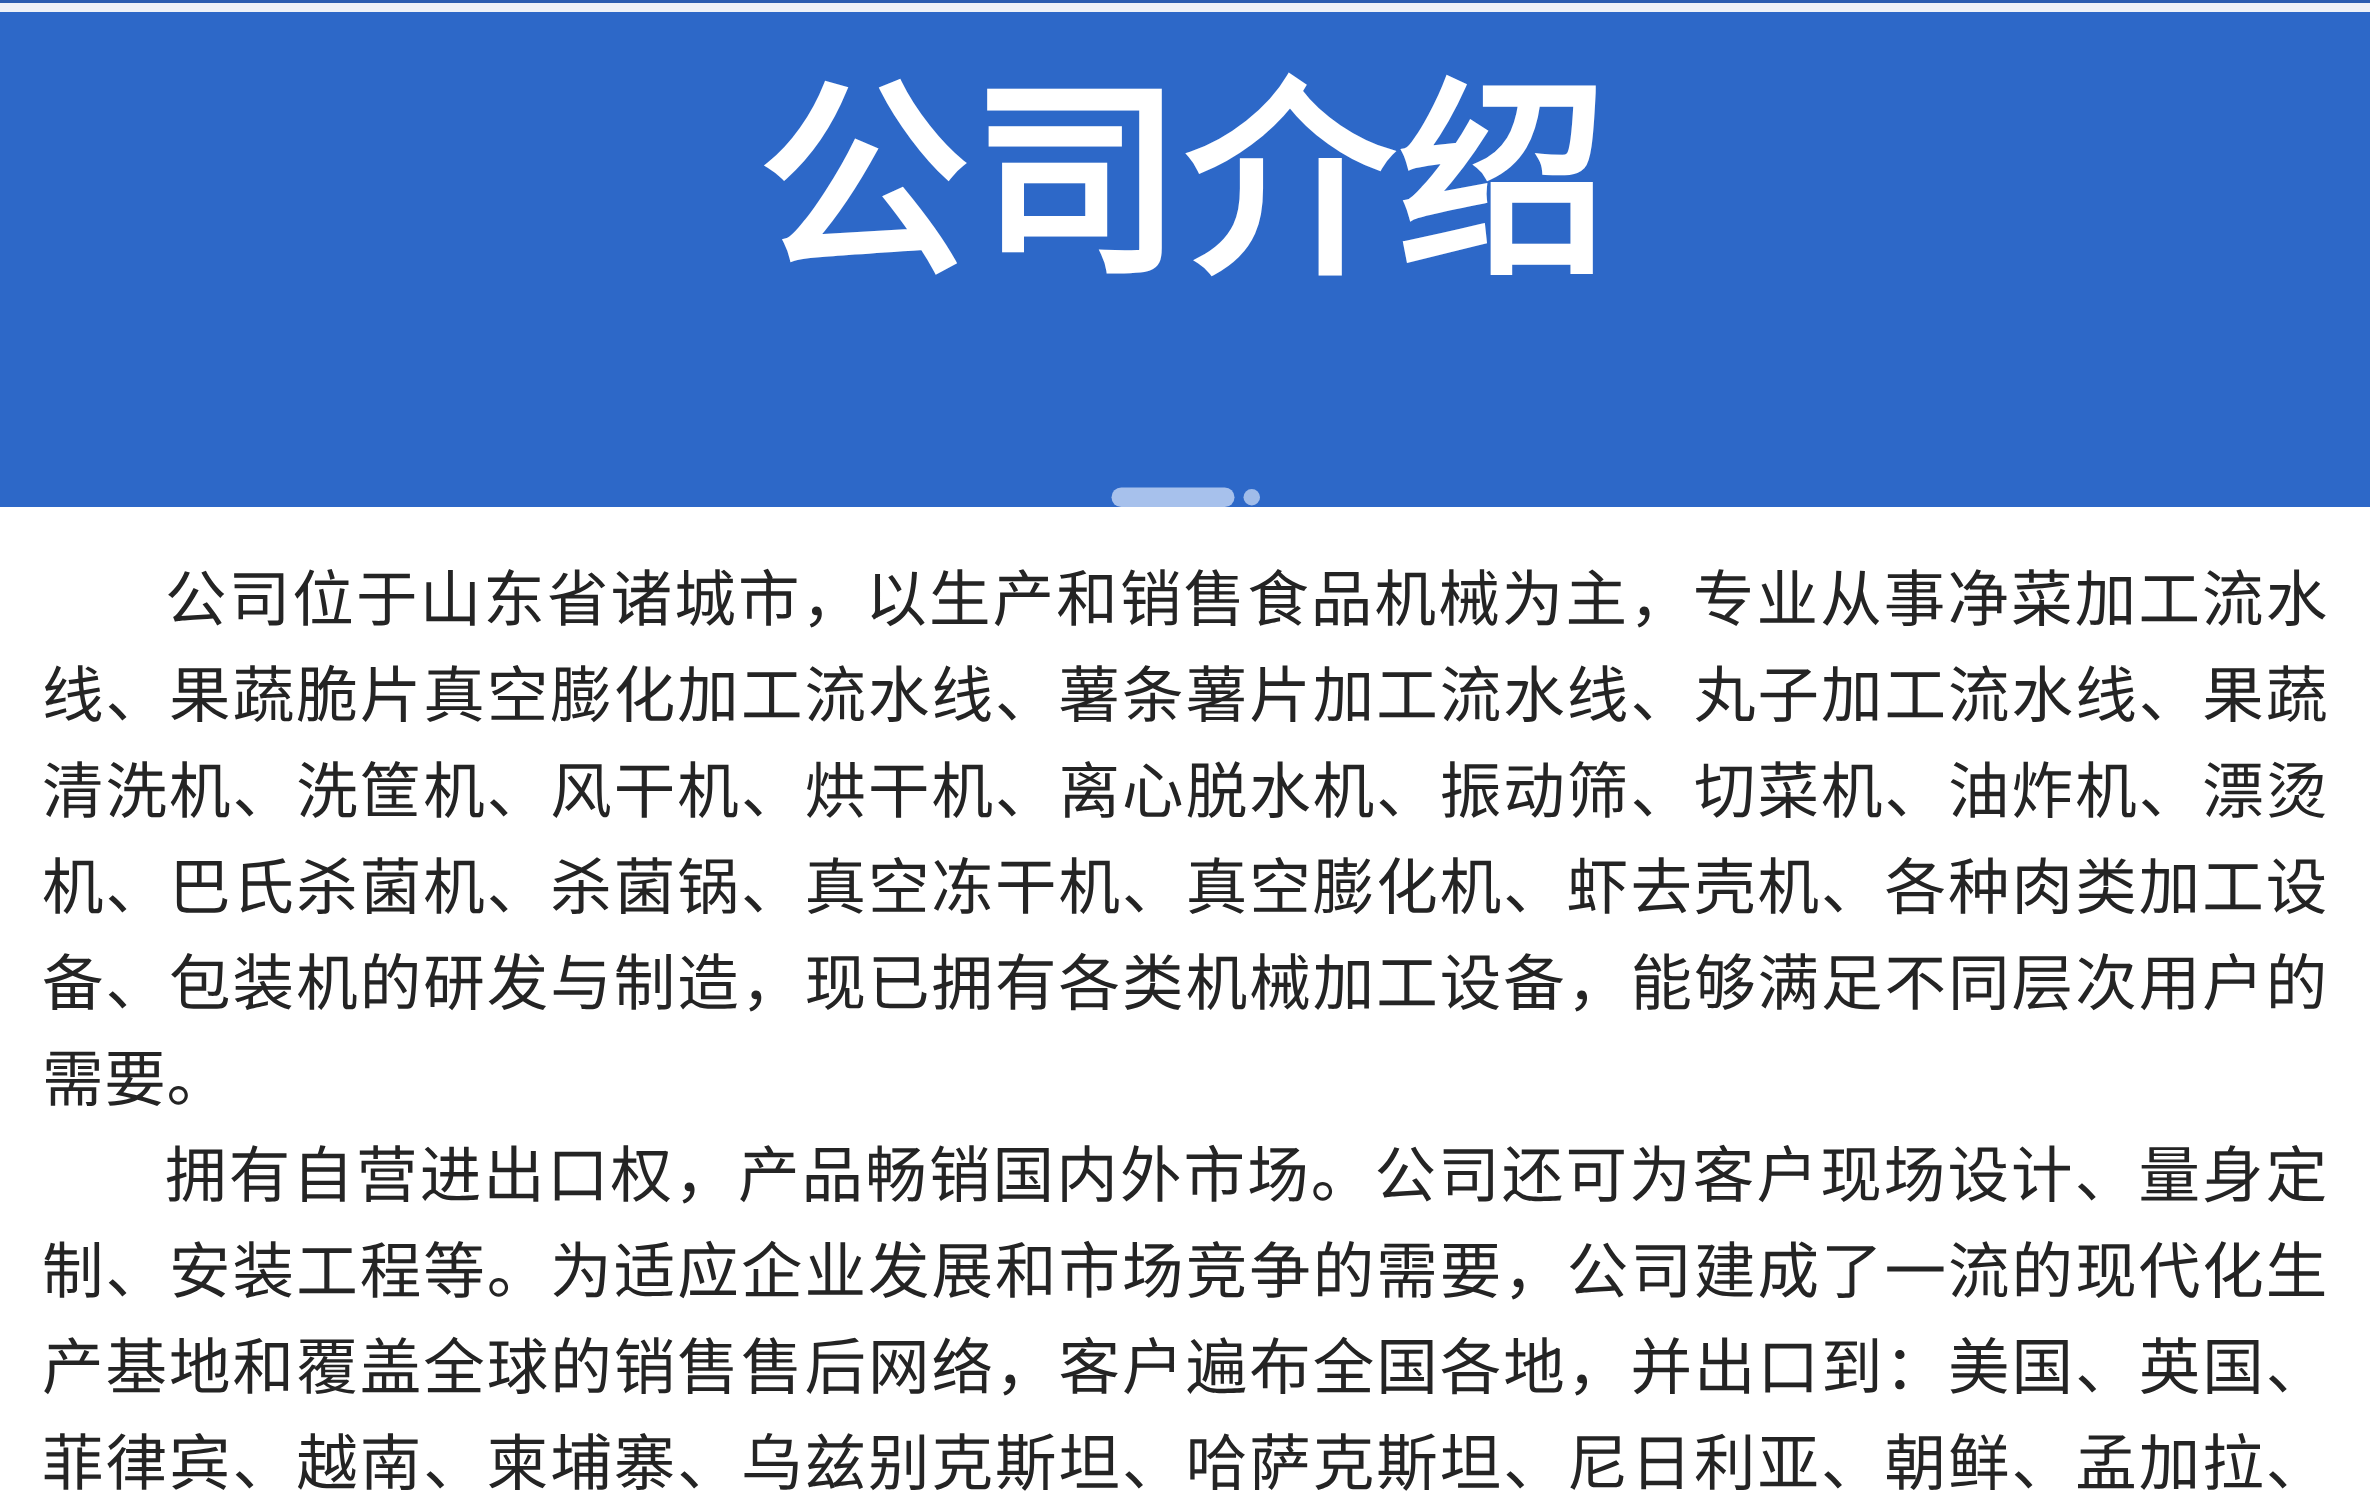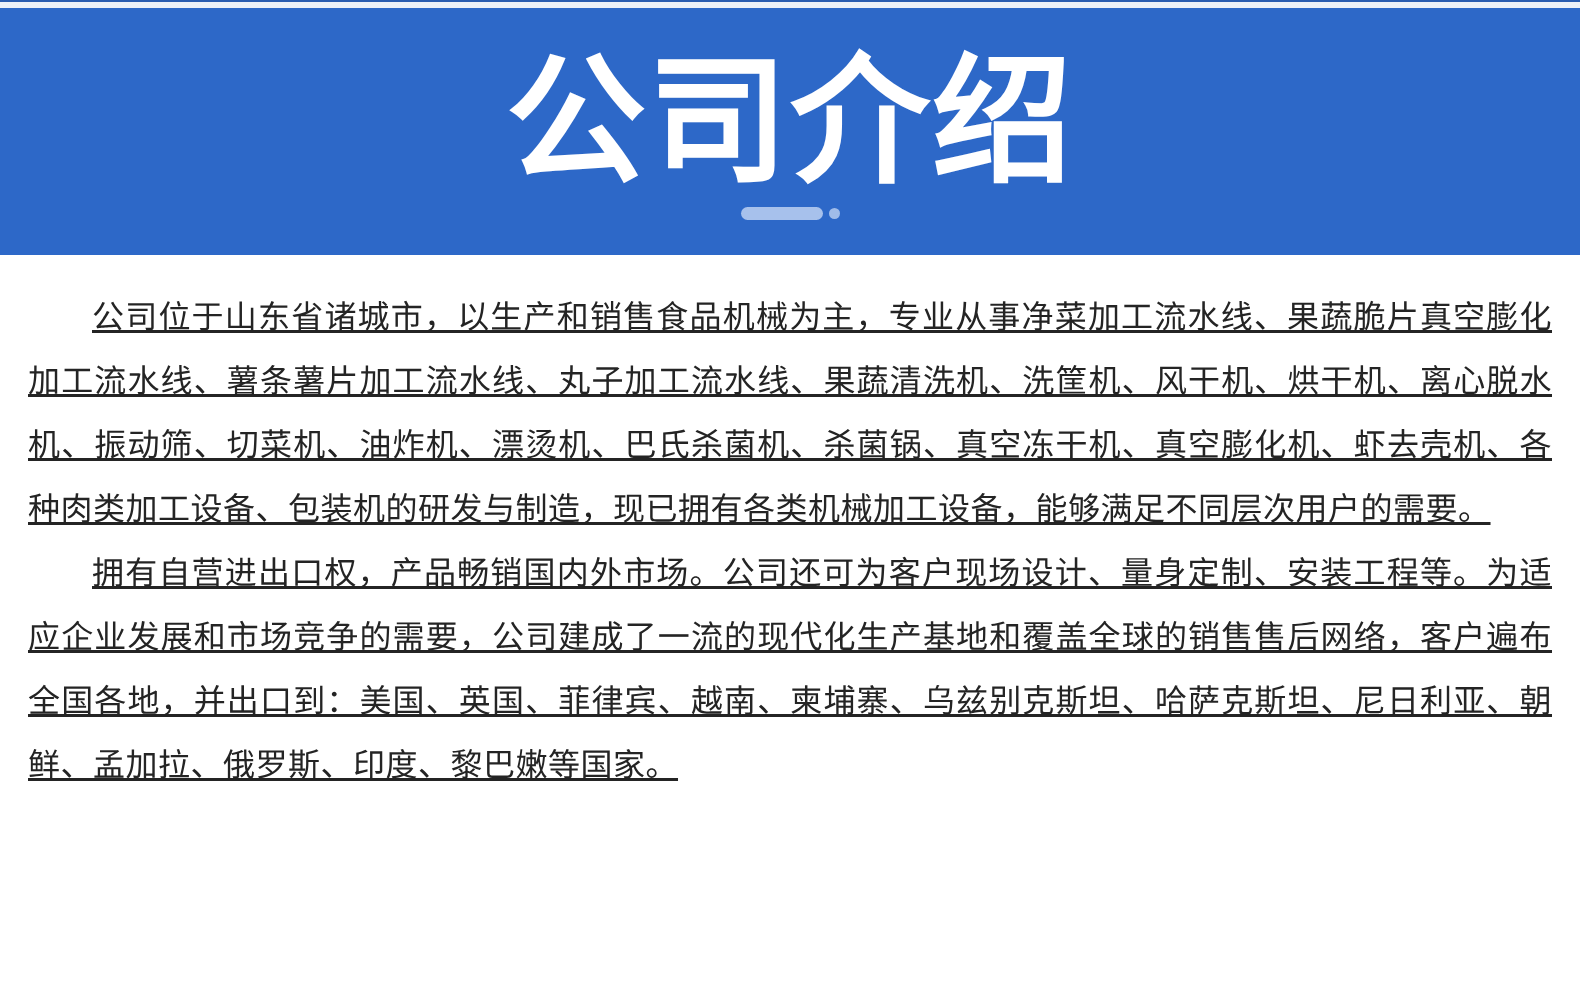--- a/index.html
+++ b/index.html
@@ -13,25 +13,26 @@
 
   
   .top-strip {
     height: 8px;
     background: #edf1f8;
     border-top: 2px solid #2a5cb0;
   }
 
   
   .banner {
-    height: 247px;
+    height: 330px;
     background: #2d68c8;
     display: flex;
     flex-direction: column;
     align-items: center;
+    justify-content: space-between;
   }
   .banner h1 {
     margin-top: 40px;
     font-size: 140px;
     line-height: 1.05;
     font-weight: 900;
     letter-spacing: 2px;
     color: #ffffff;
     text-align: center;
   }
@@ -54,28 +55,27 @@
     border-radius: 50%;
     margin-left: 6px;
     background: #a0bce9;
   }
 
   
   .content {
     padding: 30px 28px 0 28px;
   }
   .content p {
-    font-size: 32px;
+    font-size: 41px;
     line-height: 64px;
     color: #242424;
     text-align: justify;
     text-justify: inter-ideograph;
     text-indent: 2em;
     letter-spacing: 0.5px;
-    text-decoration: underline;
   }
 </style>
 </head>
 <body>
 
 <div class="top-strip"></div>
 
 <header class="banner">
   <h1>公司介绍</h1>
   <div class="divider">

